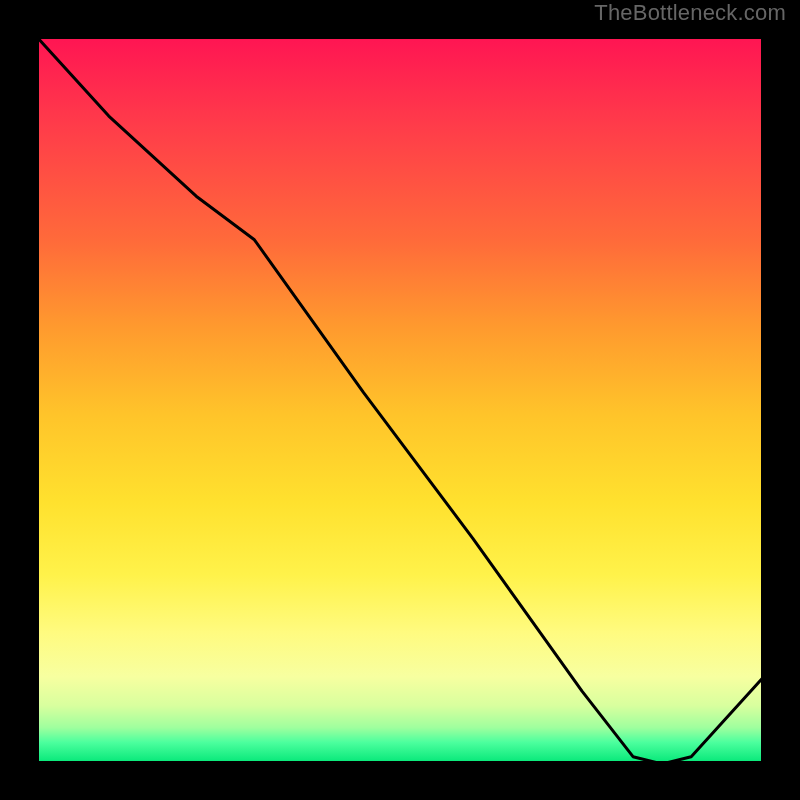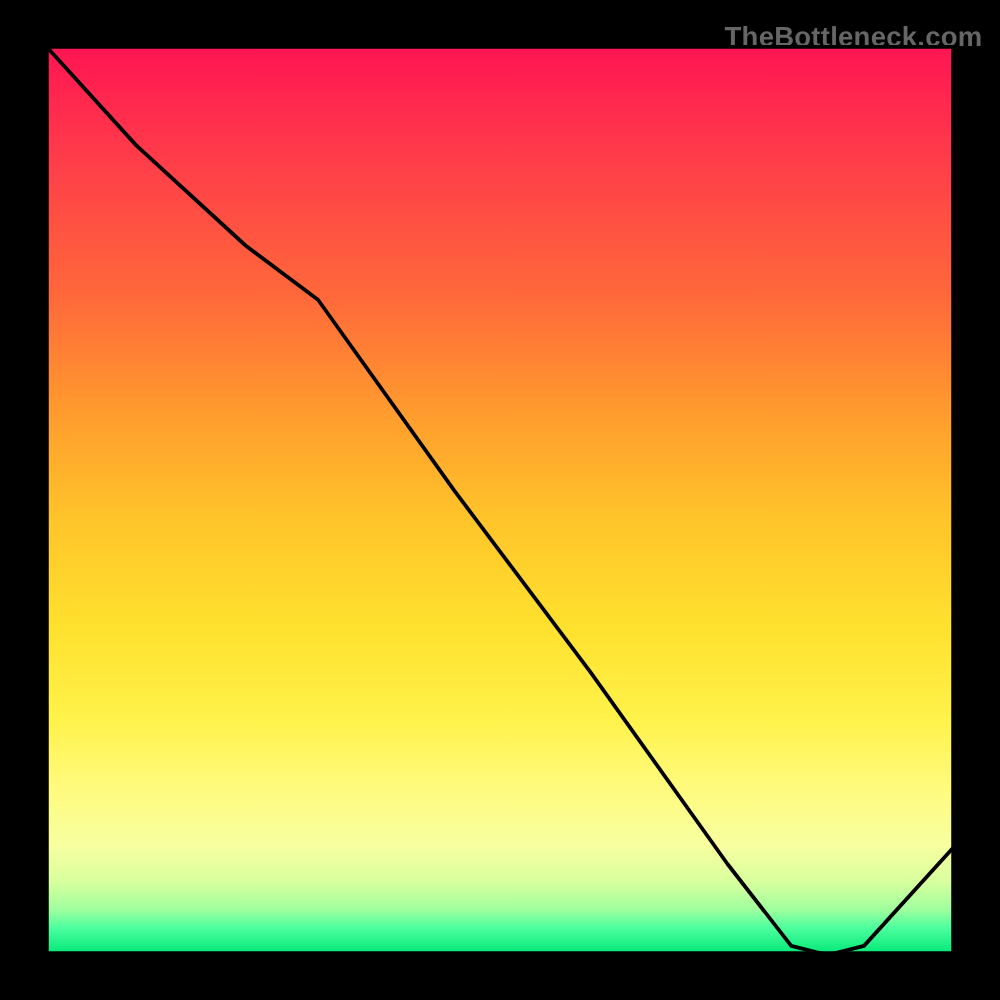--- a/index.html
+++ b/index.html
@@ -12,25 +12,25 @@
     overflow: hidden;
   }
   .frame {
     position: relative;
     width: 800px;
     height: 800px;
     background: #000;
   }
   .watermark {
     position: absolute;
-    top: 17px;
+    top: 0;
     right: 14px;
     color: #666;
     font-size: 22px;
-    font-weight: 700;
+    font-weight: 400;
     letter-spacing: 0.2px;
     user-select: none;
   }
   .plot-outer {
     position: absolute;
     left: 36px;
     top: 36px;
     width: 728px;
     height: 728px;
     background: #000;

